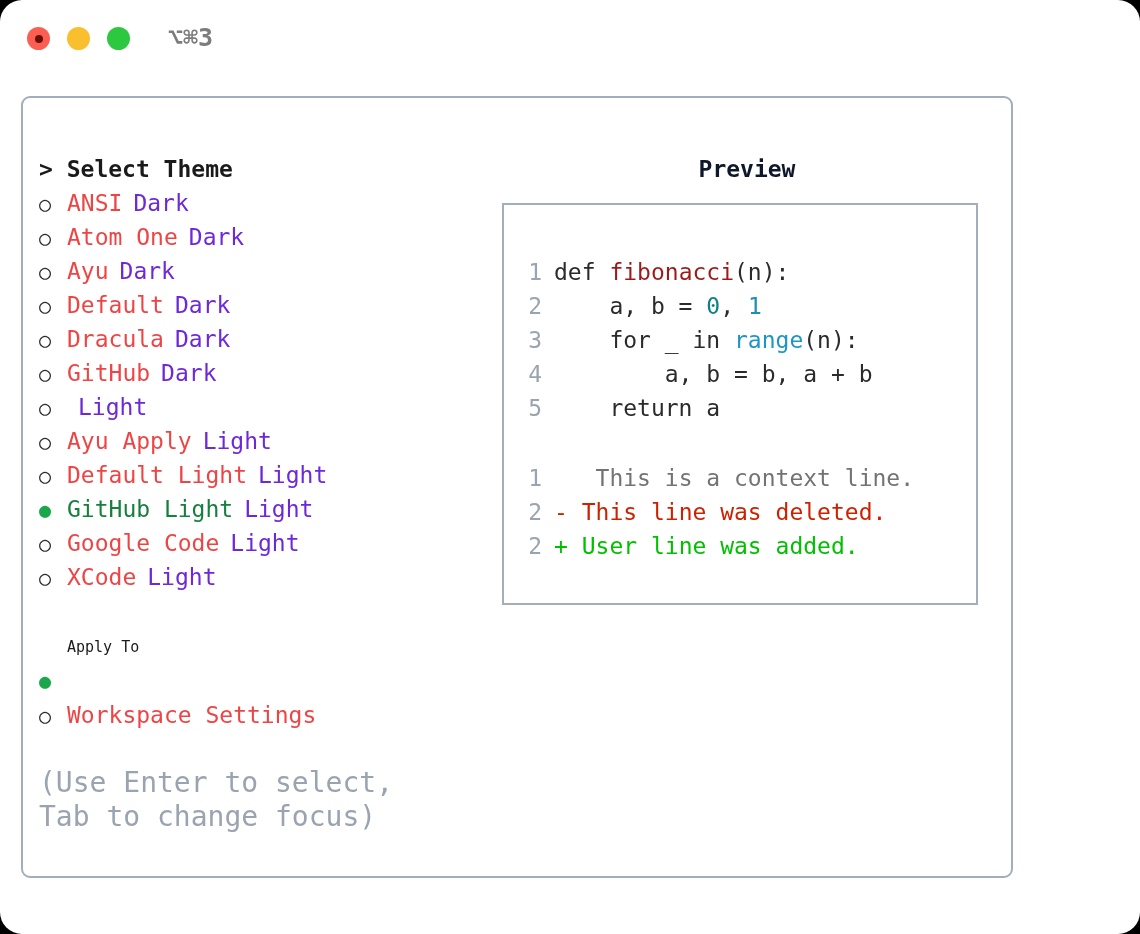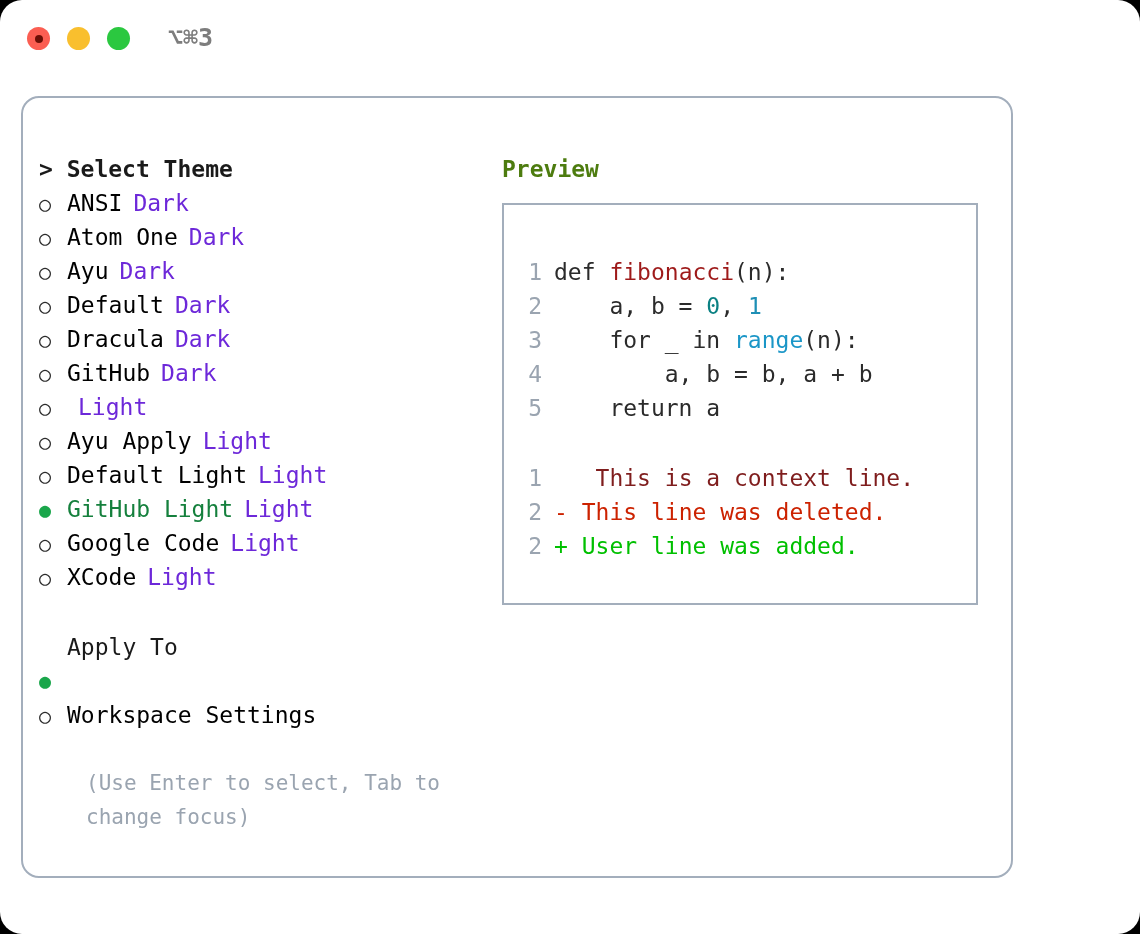--- a/index.html
+++ b/index.html
@@ -62,21 +62,21 @@
   }
 
   
   .panel {
     position: absolute;
     left: 21px;
     top: 96px;
     width: 992px;
     height: 782px;
     border: 2px solid #a3aebc;
-    border-radius: 18px;
+    border-radius: 9px;
     background: #ffffff;
     box-sizing: border-box;
   }
 
   
   .left-col {
     position: absolute;
     left: 16px;
     top: 54px;
     width: 440px;
@@ -98,59 +98,59 @@
   }
   .bullet {
     display: inline-block;
     width: 28px;
     flex: 0 0 28px;
     font-size: 20px;
     color: #2b2b2b;
     line-height: 34px;
   }
   .bullet.sel { color: #1aa64b; }
-  .row-label { color: #000000; }
+  .row-label { color: #ef4444; }
   .row-label.sel { color: #15803d; }
   .row-kind {
     color: #6d28d9;
     margin-left: 11px;
   }
 
   .apply-head {
-    font-size: 23px;
+    font-size: 15px;
     color: #1a1a1a;
     line-height: 34px;
     margin-left: 28px;
     white-space: pre;
   }
   .spacer-36 { height: 36px; }
   .spacer-34 { height: 34px; }
 
   .hint {
-    font-size: 21px;
+    font-size: 28px;
     color: #9aa4b0;
     line-height: 34px;
     width: 410px;
     white-space: pre-wrap;
-    margin-left: 47px;
   }
 
   
   .right-col {
     position: absolute;
     left: 479px;
     top: 54px;
     width: 490px;
   }
   .preview-title {
     font-size: 23px;
     font-weight: bold;
-    color: #4d7c0f;
-    line-height: 34px;
-    white-space: pre;
+    color: #0f172a;
+    line-height: 34px;
+    white-space: pre;
+    text-align: center;
   }
   .preview-box {
     position: absolute;
     left: 0;
     top: 51px;
     width: 476px;
     height: 402px;
     border: 2px solid #a3aebc;
     box-sizing: border-box;
     background: #ffffff;
@@ -177,21 +177,21 @@
     color: #9aa4b0;
     margin-right: 12px;
   }
   .code-text { color: #2b2b2b; white-space: pre; }
   .tok-fn   { color: #9e1a1a; }
   .tok-num0 { color: #0b8183; }
   .tok-num1 { color: #1e8fb5; }
   .tok-call { color: #1b96c7; text-align: center; }
 
   .diff-gap { height: 36px; }
-  .diff-ctx { color: #7f1d1d; text-align: right; }
+  .diff-ctx { color: #737373; text-align: right; }
   .diff-del { color: #cc2200; }
   .diff-add { color: #00c000; }
 </style>
 </head>
 <body>
 
 <div class="window">
 
   <div class="titlebar">
     <div class="traffic traffic-red"></div>

